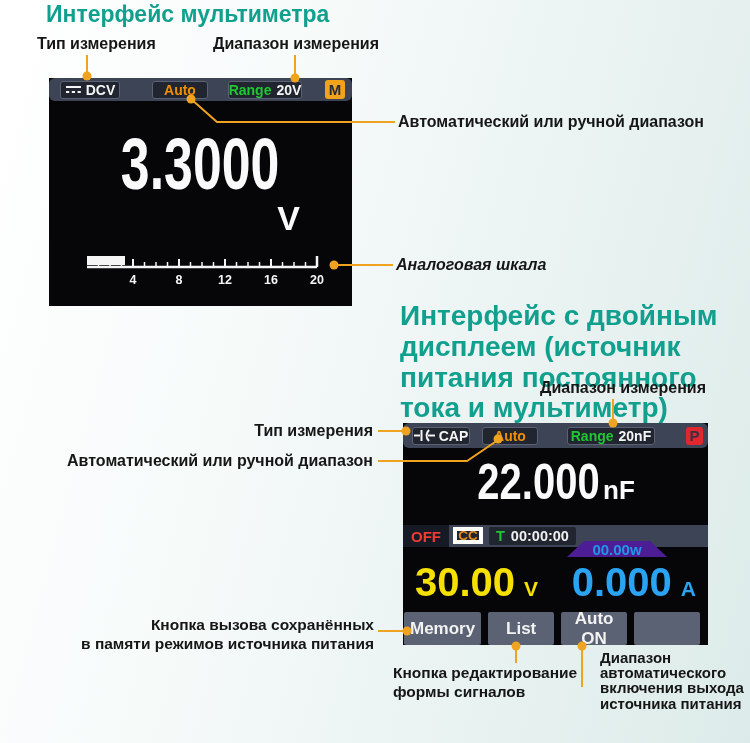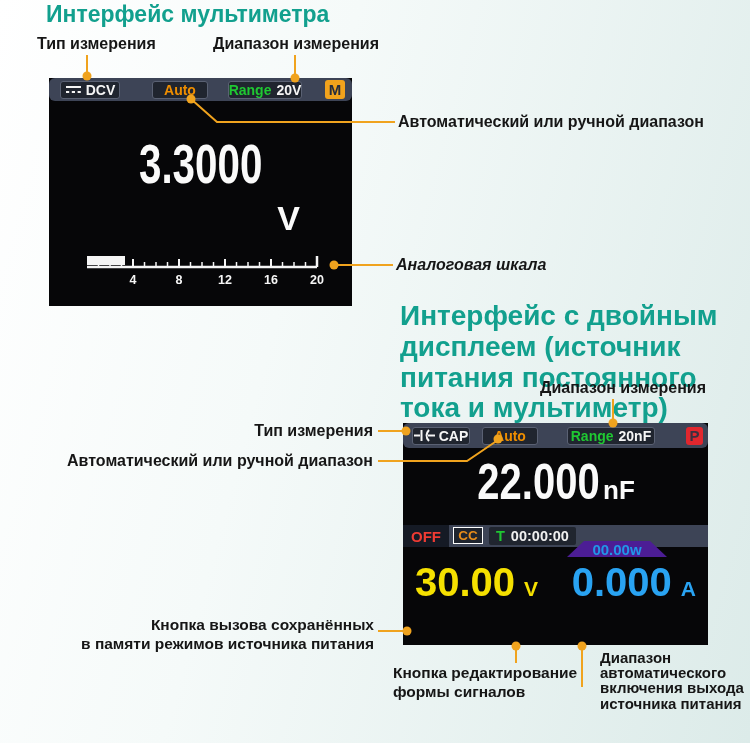--- a/index.html
+++ b/index.html
@@ -33,37 +33,37 @@
   .b-mode2{width:58px;}
   .b-auto2{margin-left:12px;}
   .b-range2{width:88px;margin-left:29px;gap:5px;}
   .grn{color:#1FC832;}
   .sq-badge{width:20px;height:19px;border-radius:3px;display:flex;align-items:center;
             justify-content:center;font-weight:bold;font-size:15px;margin-left:auto;}
   .m-badge{background:#F2A31C;color:#262d3d;margin-right:7px;}
   .p-badge{background:#E1272E;color:#3a3040;width:17px;height:18px;margin-right:5px;}
 
   .read1{margin-top:32px;text-align:center;color:#fafafa;font-weight:bold;
-         font-size:56px;line-height:62px;}
+         font-size:72px;line-height:62px;}
   .read1 .dig{display:inline-block;transform:scaleX(0.72);}
   .unit1{margin-top:6px;text-align:right;padding-right:52px;color:#fafafa;
          font-size:34px;font-weight:bold;line-height:1;}
 
   .read2a{height:77px;display:flex;align-items:flex-end;justify-content:center;
           box-sizing:border-box;padding-bottom:24px;color:#fafafa;font-weight:bold;}
   .read2a .dig{font-size:50px;line-height:38px;display:inline-block;
                transform:scaleX(0.8);margin:0 -14px;}
   .read2a .un{font-size:26px;line-height:22px;margin-left:2px;}
 
   .status{position:relative;height:22px;background:#3d4456;}
   .st-off{position:absolute;left:0;top:0;width:46px;height:22px;background:#151a25;
           color:#EF3B33;font-weight:bold;font-size:15px;display:flex;align-items:center;
           justify-content:center;}
   .st-cc{position:absolute;left:50px;top:2px;width:30px;height:17px;background:#20252f;
-         border:1px solid #ffffff;box-sizing:border-box;color:#E88D1A;font-weight:bold;
+         border:4px solid #ffffff;box-sizing:border-box;color:#E88D1A;font-weight:bold;
          font-size:13.5px;display:flex;align-items:center;justify-content:center;}
   .st-t{position:absolute;left:86px;top:2px;height:18px;background:#20252f;border-radius:2px;
         padding:0 7px;display:flex;align-items:center;gap:6px;color:#f0f0f0;
         font-weight:bold;font-size:14.5px;}
   .st-t .tg{color:#1FC832;}
   .st-trap{position:absolute;left:164px;top:16px;width:100px;height:16px;background:#4c1d95;
            clip-path:polygon(17px 0,calc(100% - 17px) 0,100% 100%,0 100%);
            color:#2196E8;font-weight:bold;font-size:15px;display:flex;align-items:center;
            justify-content:center;}
 
@@ -211,20 +211,26 @@
       <span class="vc-group vy">
         <span class="dig2">30.00</span>
         <span class="un2">V</span>
       </span>
       <span class="vc-group ac">
         <span class="dig2">0.000</span>
         <span class="un2">A</span>
       </span>
     </div>
 
+    <div class="btnrow">
+      <button class="softkey">Memory</button>
+      <button class="softkey">List</button>
+      <button class="softkey">Auto ON</button>
+      <button class="softkey"></button>
+    </div>
   </div>
 
   <svg class="overlay" width="750" height="743" viewBox="0 0 750 743">
     <line class="ann" x1="87" y1="55" x2="87" y2="73"></line>
     <circle class="ann-dot" cx="87" cy="76" r="4.5"></circle>
     <line class="ann" x1="295" y1="55" x2="295" y2="75"></line>
     <circle class="ann-dot" cx="295" cy="78" r="4.5"></circle>
     <polyline class="ann" points="191,99 217,122 395,122"></polyline>
     <circle class="ann-dot" cx="191" cy="99" r="4.5"></circle>
     <line class="ann" x1="334" y1="265" x2="393" y2="265"></line>

